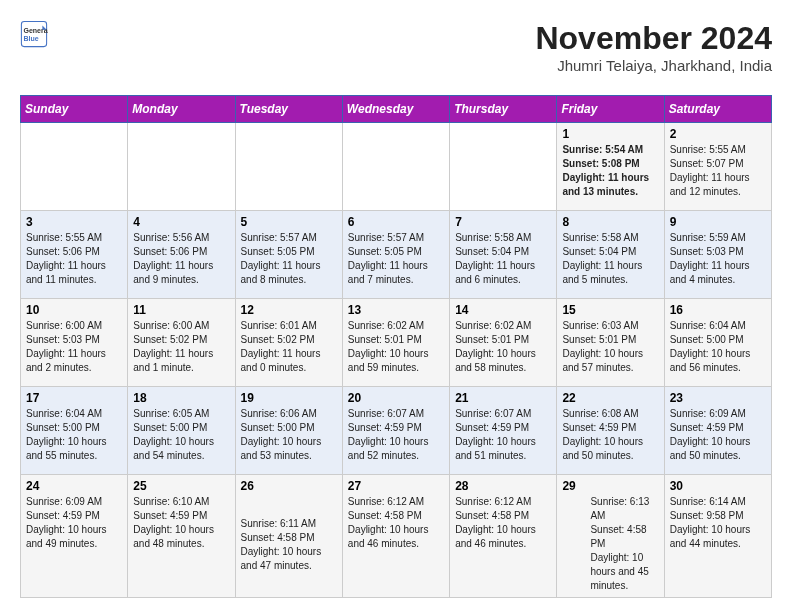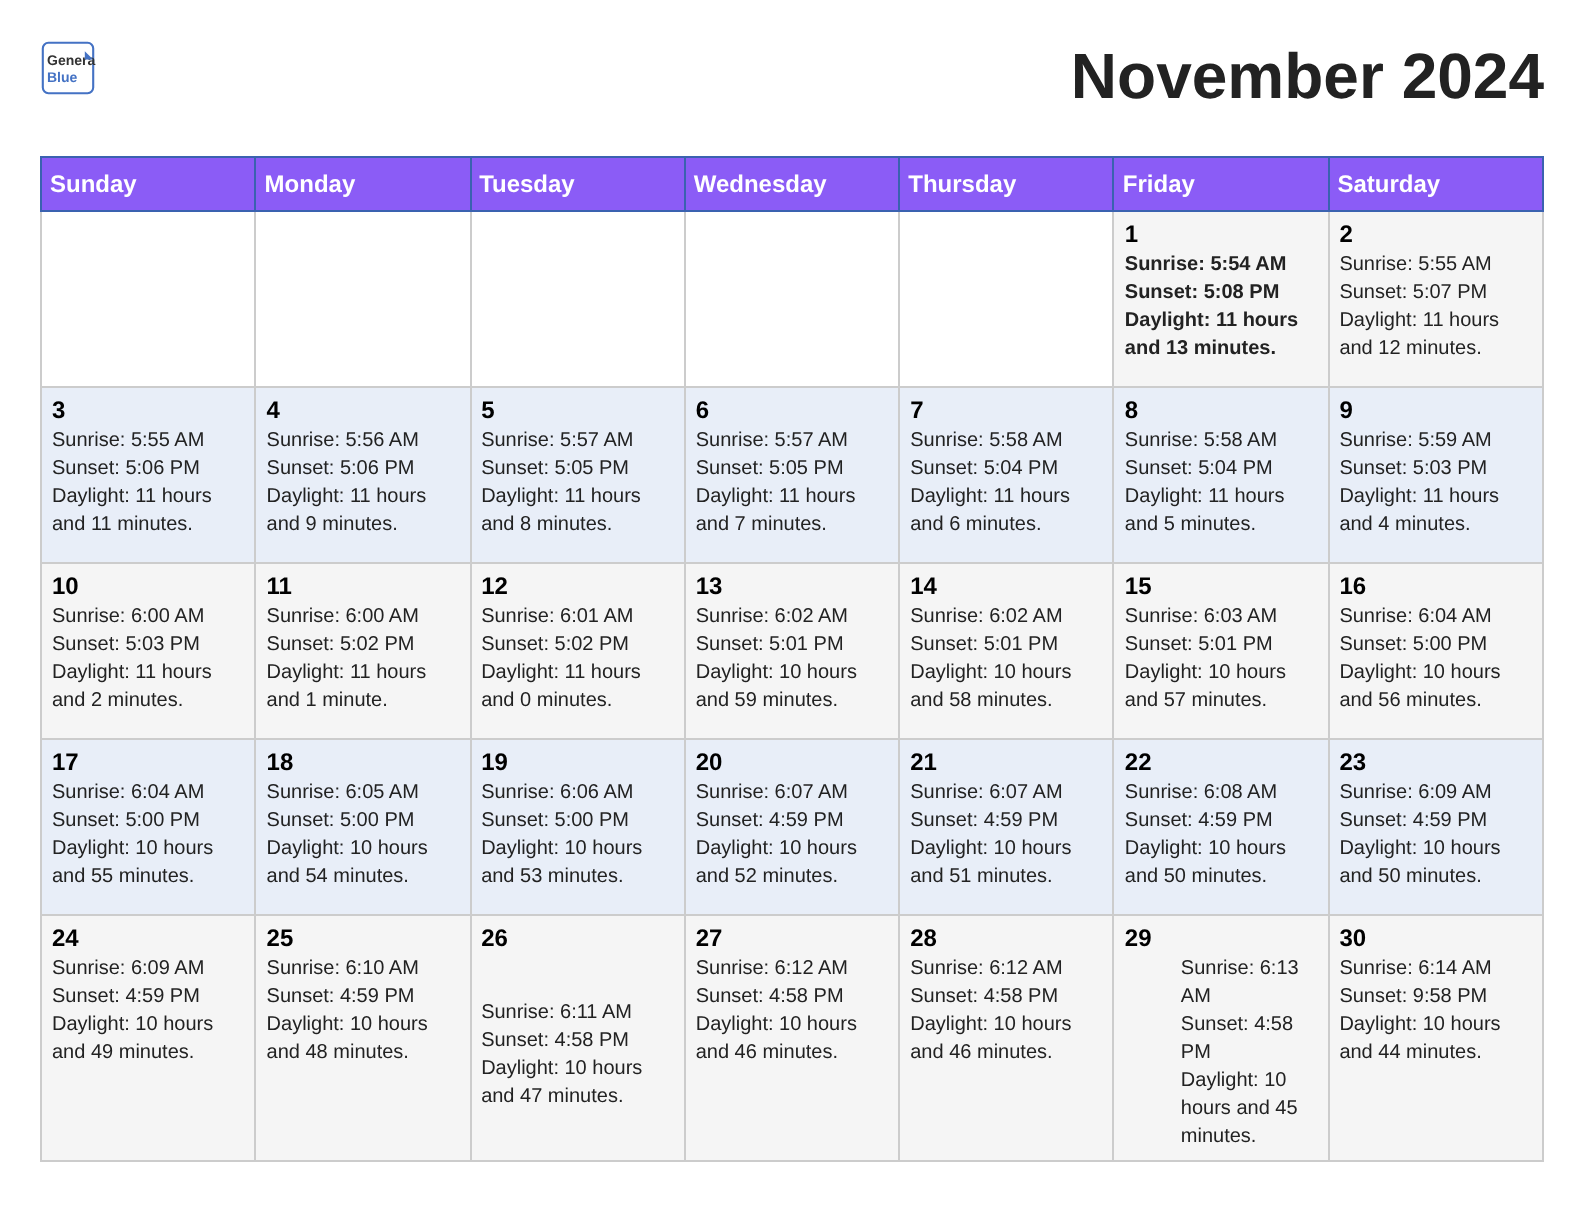--- a/index.html
+++ b/index.html
@@ -36,22 +36,23 @@
     .subtitle {
       font-size: 15px;
       color: #444;
     }
     table {
       width: 100%;
       border-collapse: collapse;
       font-size: 11px;
     }
     thead tr {
-      background-color: #8b5cf6;
+      background-color: #a21caf;
       color: #fff;
+      font-style: italic;
     }
     thead th {
       padding: 6px 4px;
       text-align: left;
       font-size: 12px;
       font-weight: bold;
       border: 1px solid #3a62b0;
     }
     tbody tr {
       border-bottom: 1px solid #ccc;
@@ -90,20 +91,21 @@
   <div class="logo">
     <svg class="logo-icon" viewBox="0 0 40 40">
       <rect x="2" y="2" width="36" height="36" rx="4" fill="#fff" stroke="#4472c4" stroke-width="1.5"></rect>
       <text x="5" y="18" font-size="10" font-weight="bold" fill="#333" font-family="Arial">General</text>
       <text x="5" y="30" font-size="10" font-weight="bold" fill="#4472c4" font-family="Arial">Blue</text>
       <polygon points="32,8 38,14 32,14" fill="#4472c4"></polygon>
     </svg>
   </div>
   <div class="title-area">
     <div class="month-title">November 2024</div>
+    <div class="subtitle">Jhumri Telaiya, Jharkhand, India</div>
   </div>
 </div>
 
 <table>
   <thead>
     <tr>
     <th>Sunday</th>
         <th>Monday</th>
         <th>Tuesday</th>
         <th>Wednesday</th>

